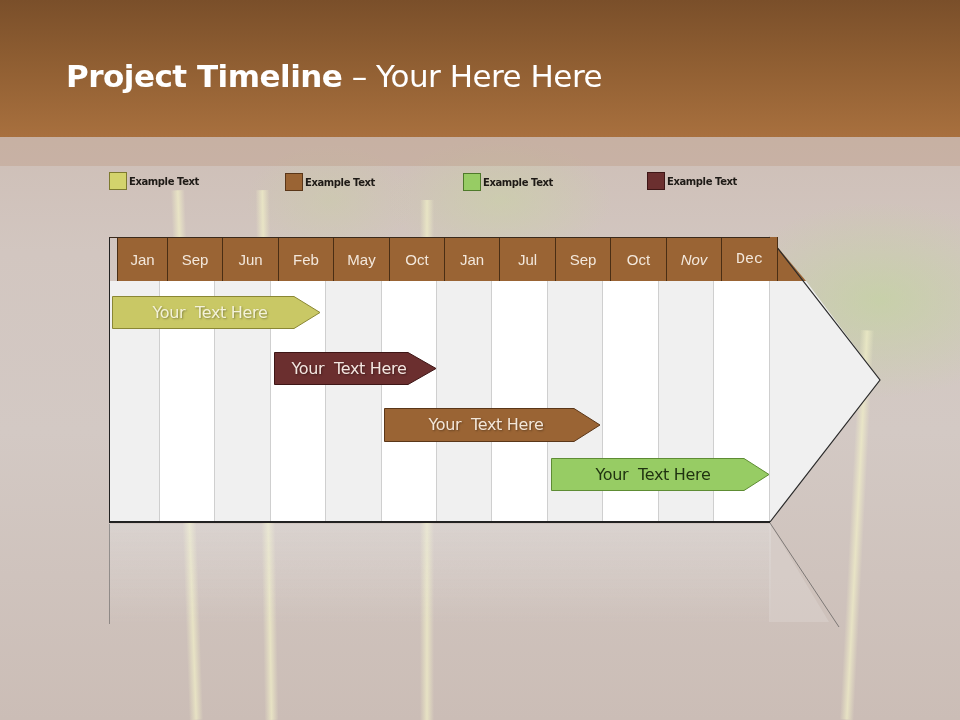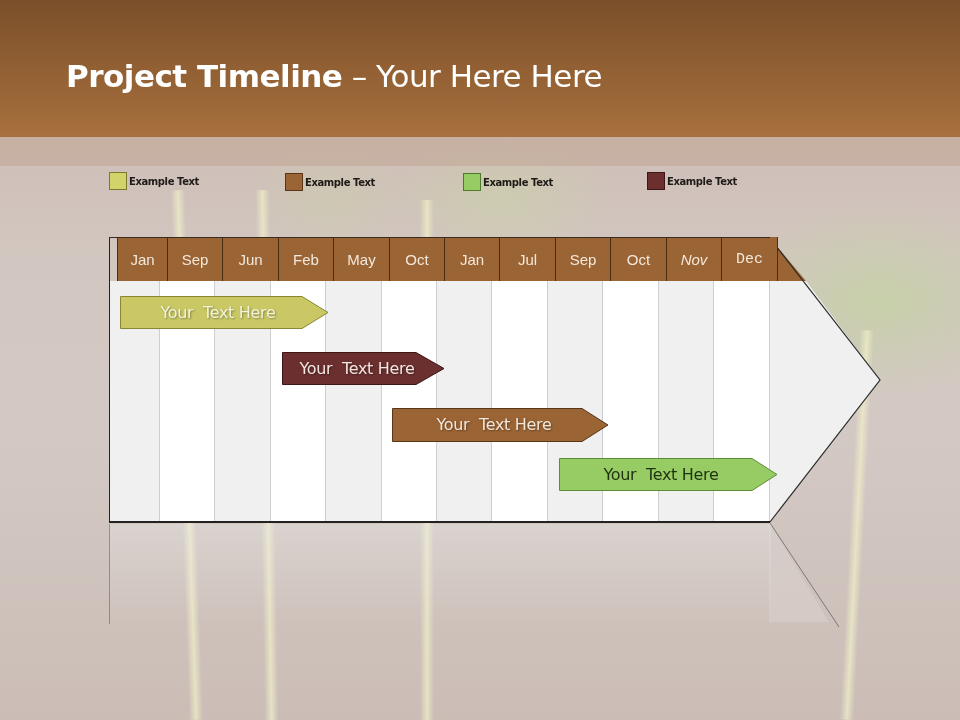--- a/index.html
+++ b/index.html
@@ -28,21 +28,21 @@
     color:#f3e8dc;font-size:15px;display:flex;align-items:center;justify-content:center;}
   .month:first-child{border-left:1px solid #4a2e14;}
   .body-cols{position:absolute;left:0;top:44px;height:241px;display:flex;}
   .col{height:241px;box-sizing:border-box;border-right:1px solid #cfcfcf;}
   .col.odd{background:#f0f0f0;}
   .col.even{background:#ffffff;}
   .grid-frame{position:absolute;left:0;top:0;width:661px;height:286px;box-sizing:border-box;
     border-top:1px solid #3a2a1c;border-left:1px solid #222;border-bottom:2px solid #222;}
   .arrow-svg{position:absolute;left:769px;top:236px;}
   .task{position:absolute;height:33px;display:flex;align-items:center;justify-content:center;
-    font-family:"DejaVu Sans",sans-serif;font-size:16px;letter-spacing:-0.3px;margin-left:8px;}
+    font-family:"DejaVu Sans",sans-serif;font-size:16px;letter-spacing:-0.3px;}
   .task svg{position:absolute;left:0;top:0;}
   .task span{position:relative;text-shadow:1px 1px 2px rgba(0,0,0,0.35);}
   .reflection{position:absolute;left:109px;top:524px;width:661px;height:100px;
     border-left:1px solid rgba(80,80,80,0.5);
     background:linear-gradient(180deg,rgba(235,235,235,0.35),rgba(235,235,235,0));}
 </style>
 </head>
 <body>
 
 <div class="stem" style="left:180px;top:190px;height:530px;transform:rotate(-2deg);"></div>

